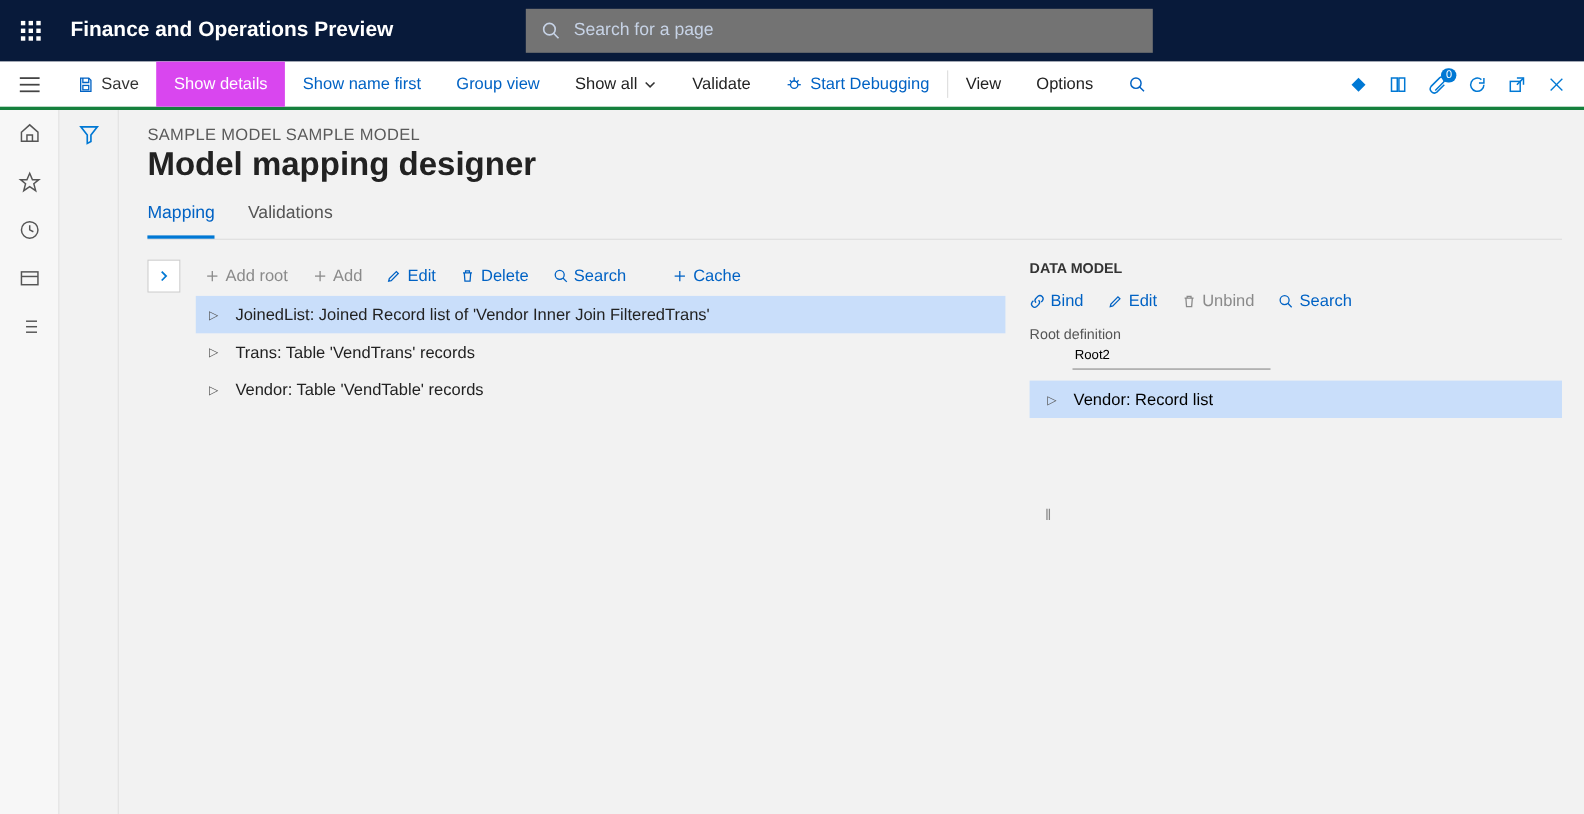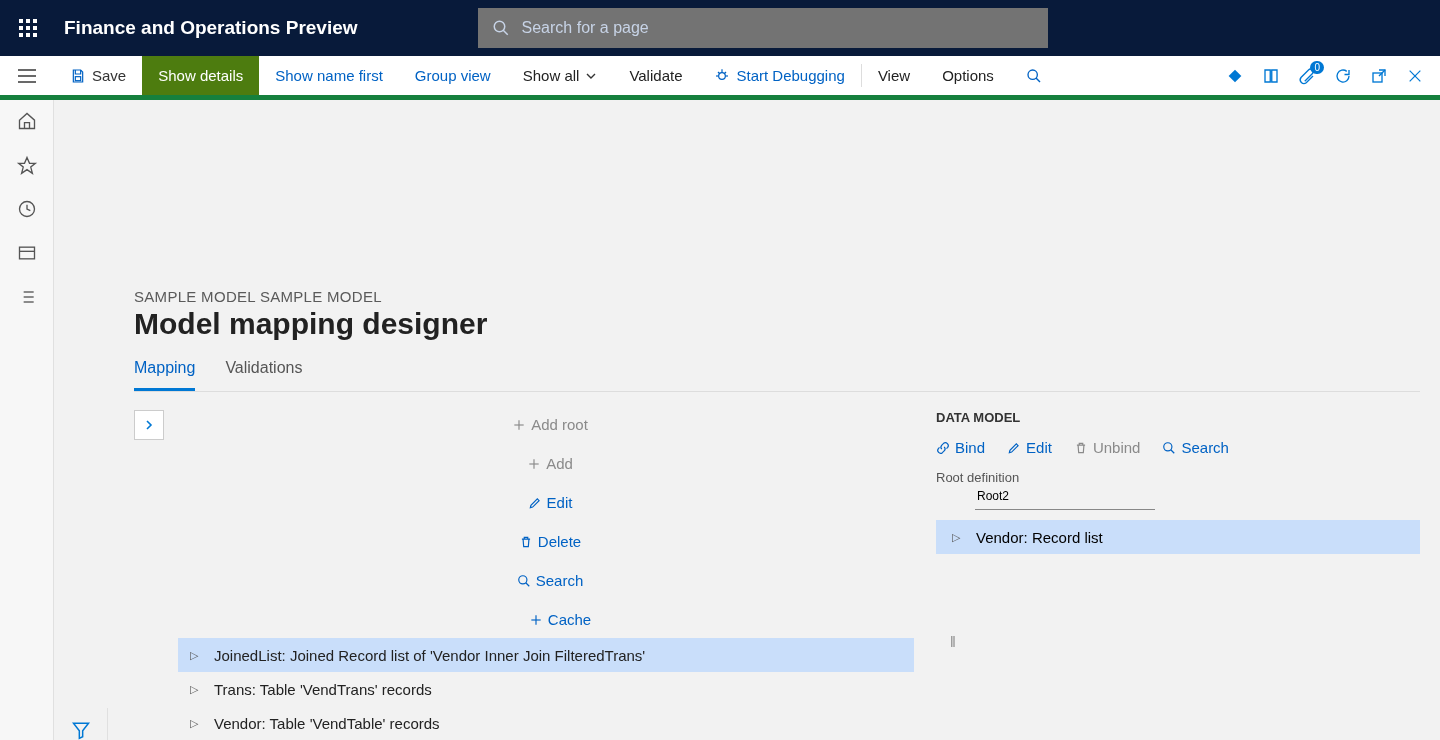--- a/index.html
+++ b/index.html
@@ -26,57 +26,57 @@
   .searchbox span { font-size: 16px; }
   .topbar .right { margin-left: auto; display: flex; align-items: center; gap: 22px; padding-right: 10px; }
   .topbar .right .entity { font-size: 16px; }
   .topbar .right .iconbtn { width: 22px; height: 22px; cursor: pointer; display: flex; align-items: center; justify-content: center; }
   .avatar {
     width: 34px; height: 34px; border-radius: 50%; background: #8aa6c8; color: #0a1d3f;
     display: flex; align-items: center; justify-content: center; font-size: 14px; font-weight: 500;
   }
   
   .actionbar {
-    height: 44px; background: #fff; border-bottom: 5px solid #15803d; display: flex; align-items: stretch;
+    height: 44px; background: #fff; border-bottom: 3px solid #15803d; display: flex; align-items: stretch;
   }
   .actionbar .left { display: flex; align-items: stretch; }
   .ab-btn {
     display: flex; align-items: center; padding: 0 16px; font-size: 15px; color: #0062c4; cursor: pointer;
     gap: 6px;
   }
   .ab-btn.hamburger { color: #555; width: 54px; justify-content: center; padding:0; }
   .ab-btn.save { color: #333; }
-  .ab-btn.active { background: #4d7c0f; color: #fff; }
+  .ab-btn.active { background: #d946ef; color: #fff; }
   .ab-btn.dark { color: #222; font-weight: 400; }
   .ab-sep { width: 1px; background: #ddd; margin: 8px 0; }
   .actionbar .right { margin-left: auto; display: flex; align-items: center; gap: 14px; padding-right: 14px; }
   .actionbar .right .ic { width: 22px; height: 22px; cursor: pointer; position: relative; display:flex; align-items:center; justify-content:center; }
   .badge { position:absolute; top:-4px; right:-6px; background:#0078d4; color:#fff; font-size:10px; border-radius:8px; padding:0 4px; line-height:13px; }
   
   .body { display: flex; height: calc(740px - 56px - 44px); }
   .leftrail {
     width: 54px; background: #f7f7f7; border-right: 1px solid #e0e0e0; display: flex; flex-direction: column;
     align-items: center; padding-top: 10px; gap: 22px;
   }
   .leftrail .ic { width: 22px; height: 22px; cursor: pointer; color: #555; display:flex;align-items:center;justify-content:center;}
   .filterstrip { width: 54px; border-right: 1px solid #e0e0e0; display: flex; justify-content: center; padding-top: 12px; }
   .filterstrip svg { stroke: #0078d4; }
-  .contentrow { display: flex; height: 100%; align-items: flex-end; }
+  .contentrow { display: flex; height: 100%; }
   .main { flex: 1; padding: 14px 20px 0 26px; position: relative; }
   .breadcrumb { font-size: 15px; color: #5a5a5a; letter-spacing: .3px; }
   .pagetitle { font-size: 30px; font-weight: 600; color: #222; margin-top: 2px; }
   .tabs { display: flex; gap: 30px; margin-top: 18px; border-bottom: 1px solid #ddd; }
   .tab { font-size: 16px; color: #555; padding-bottom: 11px; cursor: pointer; }
   .tab.active { color: #0062c4; border-bottom: 3px solid #0078d4; font-weight: 500; }
   .workarea { display: flex; margin-top: 18px; gap: 22px; height: calc(100% - 120px); }
   .ds-panel { flex: 0 0 780px; display: flex; }
   .ds-collapse { width: 30px; border: 1px solid #ccc; background:#fff; height:30px; display:flex; align-items:center; justify-content:center; cursor:pointer; margin-right: 14px;}
   .ds-body { flex: 1; }
   .panel-title { font-size: 13px; font-weight: 700; letter-spacing: .3px; color: #333; margin-bottom: 10px; }
-  .ds-toolbar { display: flex; align-items: center; gap: 22px; padding: 6px 0 10px 8px; flex-direction: column; }
+  .ds-toolbar { display: flex; align-items: center; gap: 22px; padding: 6px 0 10px 8px; }
   .ds-tool { display: flex; align-items: center; gap: 5px; font-size: 15px; cursor: pointer; }
   .ds-tool.blue { color: #0062c4; }
   .ds-tool.gray { color: #8a8a8a; }
   .tree { }
   .tree-row { display:flex; align-items:center; height: 34px; padding-left: 12px; gap: 14px; font-size: 15px; color:#222; cursor:pointer;}
   .tree-row.selected { background: #c9defa; }
   .tree-caret { width:10px; color:#555; font-size:11px; }
   .dm-panel { flex: 1; }
   .dm-title { font-size: 13px; font-weight: 700; color:#333; margin-bottom: 14px; }
   .dm-toolbar { display:flex; gap: 22px; margin-bottom: 14px; }

